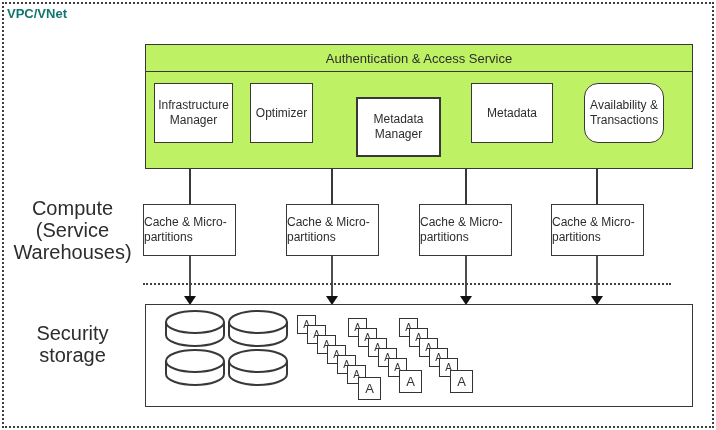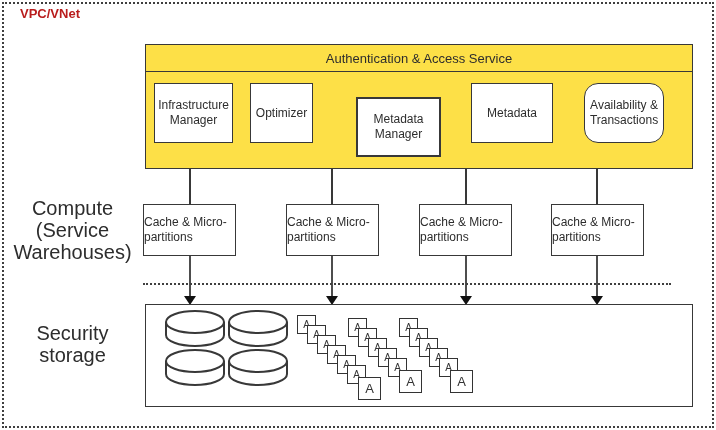--- a/index.html
+++ b/index.html
@@ -5,32 +5,32 @@
   html,body{margin:0;padding:0;background:#fff;}
   .canvas{
     position:relative;width:716px;height:430px;background:#fff;
     font-family:"Liberation Sans",sans-serif;color:#2d2d2d;overflow:hidden;
   }
   .outer-border{
     position:absolute;left:2px;top:2px;width:708px;height:422px;
     border:2px dotted #3f3f3f;pointer-events:none;
   }
   .vpc-label{
-    position:absolute;left:20px;top:6px;font-size:13px;font-weight:bold;color:#b91c1c;
+    position:absolute;left:7px;top:6px;font-size:13px;font-weight:bold;color:#0f766e;
   }
   .section-label{
     position:absolute;left:5px;width:135px;text-align:center;
     font-size:20px;line-height:22px;color:#2d2d2d;white-space:pre-line;
   }
   .lbl-cloud{top:90px;}
   .lbl-compute{top:197px;}
   .lbl-storage{top:322px;}
   .cloud-box{
     position:absolute;left:145px;top:44px;width:548px;height:125px;
-    border:1.5px solid #383838;background:#fde047;box-sizing:border-box;
+    border:1.5px solid #383838;background:#bef264;box-sizing:border-box;
   }
   .auth-header{
     position:absolute;left:0;top:0;width:100%;height:27px;
     border-bottom:1.5px solid #383838;box-sizing:border-box;
     display:flex;align-items:center;justify-content:center;font-size:13px;
   }
   .service-box{
     position:absolute;top:38px;height:60px;border:1.5px solid #383838;background:#fff;
     box-sizing:border-box;display:flex;align-items:center;justify-content:center;
     text-align:center;font-size:12px;line-height:15px;padding:2px;

